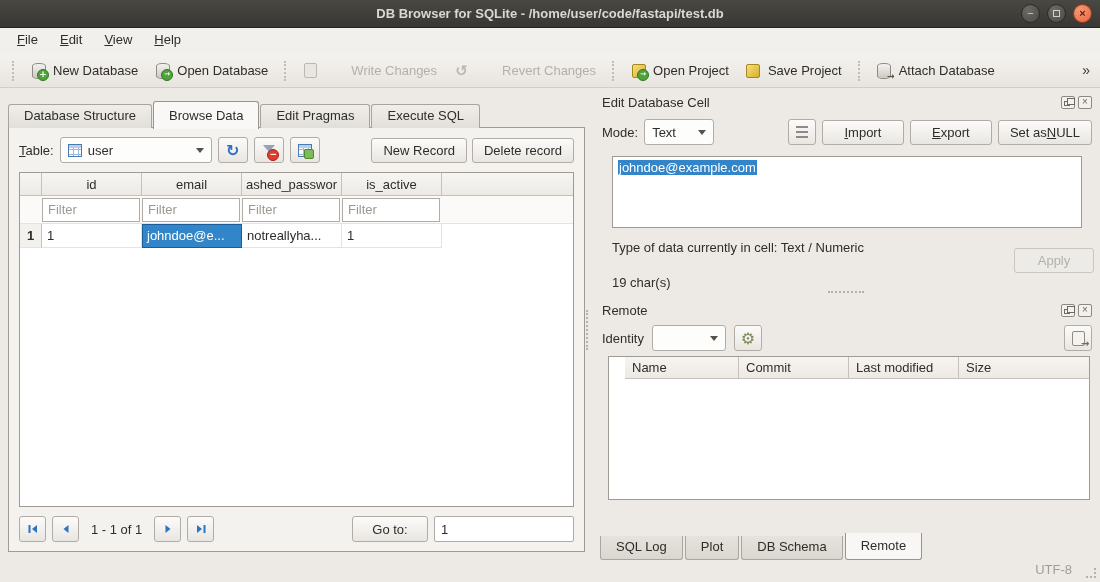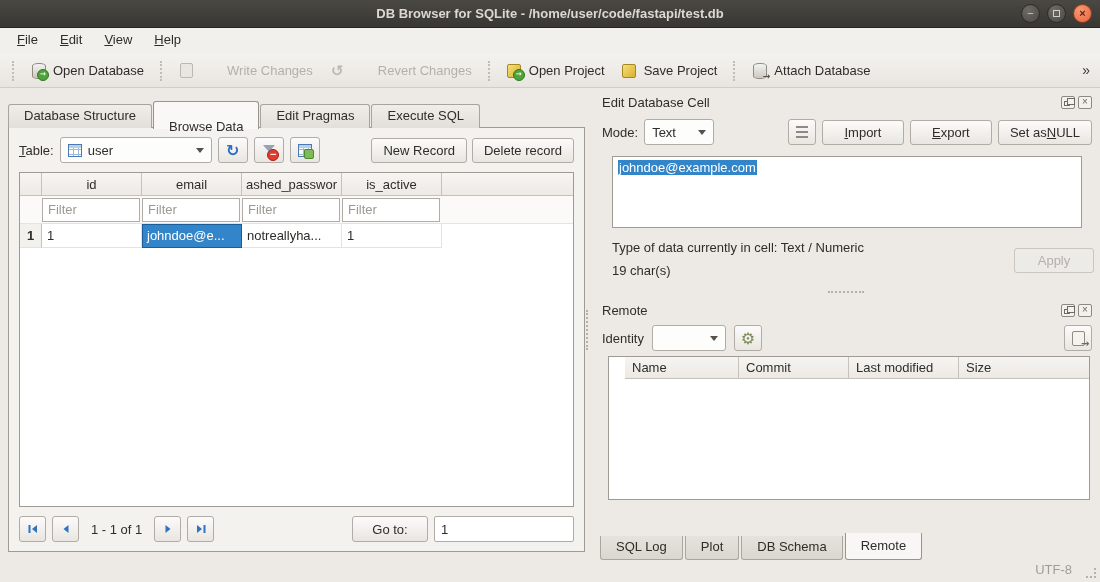--- a/index.html
+++ b/index.html
@@ -132,21 +132,21 @@
 
   
   .main-tabs{ position:absolute; left:8px; top:100px; height:28px;
     display:flex; align-items:flex-end; z-index:3; }
   .tab{
     height:24px; padding:3px 15px 0; margin-right:1px;
     background:linear-gradient(#f0eeea,#e2dfd9);
     border:1px solid #a8a49c; border-bottom:none;
     border-radius:3px 3px 0 0; white-space:nowrap;
   }
-  .tab.active{ height:28px; padding-top:17px; background:#f9f8f6;
+  .tab.active{ height:28px; padding-top:6px; background:#f9f8f6;
     border-color:#98948d; margin-bottom:-1px; }
 
   
   .left-pane{
     position:absolute; left:8px; top:127px; width:577px; height:425px;
     background:#f4f2ee; border:1px solid #9f9b94; z-index:2;
   }
   .controls-row{ position:absolute; left:10px; right:10px; top:8px; height:28px;
     display:flex; align-items:center; gap:6px; }
   .table-combo{ width:152px; }
@@ -207,21 +207,21 @@
   .mode-combo{ width:70px; }
   .ec-wrap-btn{ margin-left:auto; }
   .ec-btn{ min-width:82px; }
   .editor{
     position:absolute; left:20px; right:18px; top:68px; height:72px;
     background:#fff; border:1px solid #9f9b94; padding:3px 5px;
     font-family:"Liberation Sans",sans-serif; font-size:13px;
   }
   .sel-text{ background:var(--sel,#3385c9); color:#fff; padding:0 1px; }
   .ec-info{ position:absolute; left:20px; right:18px; top:152px; height:48px; }
-  .ec-info .line1{ margin-bottom:8px; }
+  .ec-info .line1{ margin-bottom:20px; }
   .apply-btn{ position:absolute; right:6px; top:160px; width:80px; height:25px; }
 
   .h-splitter{ position:absolute; left:0; right:0; top:200px; height:8px;
     display:flex; align-items:center; justify-content:center; }
   .h-dots{ width:36px; height:0; border-top:2px dotted #b5b1aa; }
   .v-splitter{ position:absolute; left:-6px; top:222px; height:40px; width:4px;
     border-left:2px dotted #b5b1aa; }
 
   .rm-title{ top:212px; }
   .rm-controls{ position:absolute; left:10px; right:8px; top:236px; height:28px;
@@ -279,20 +279,24 @@
   <div class="menubar" id="menubar">
       <div class="menu-item"><u>F</u>ile</div>
       <div class="menu-item"><u>E</u>dit</div>
       <div class="menu-item"><u>V</u>iew</div>
       <div class="menu-item"><u>H</u>elp</div>
     </div>
 
   <div class="toolbar" id="toolbar">
     <span class="tb-overflow">»</span>
   <span class="tb-sep"></span>
+      <div class="tb-item">
+        <span class="ic ic-db-new"></span>
+        <span class="tb-label">New Database</span>
+      </div>
       <div class="tb-item">
         <span class="ic ic-db-open"></span>
         <span class="tb-label">Open Database</span>
       </div>
       <span class="tb-sep"></span>
       <div class="tb-item disabled">
         <span class="ic ic-write"></span>
         <span class="tb-label">Write Changes</span>
       </div>
       <div class="tb-item disabled">

